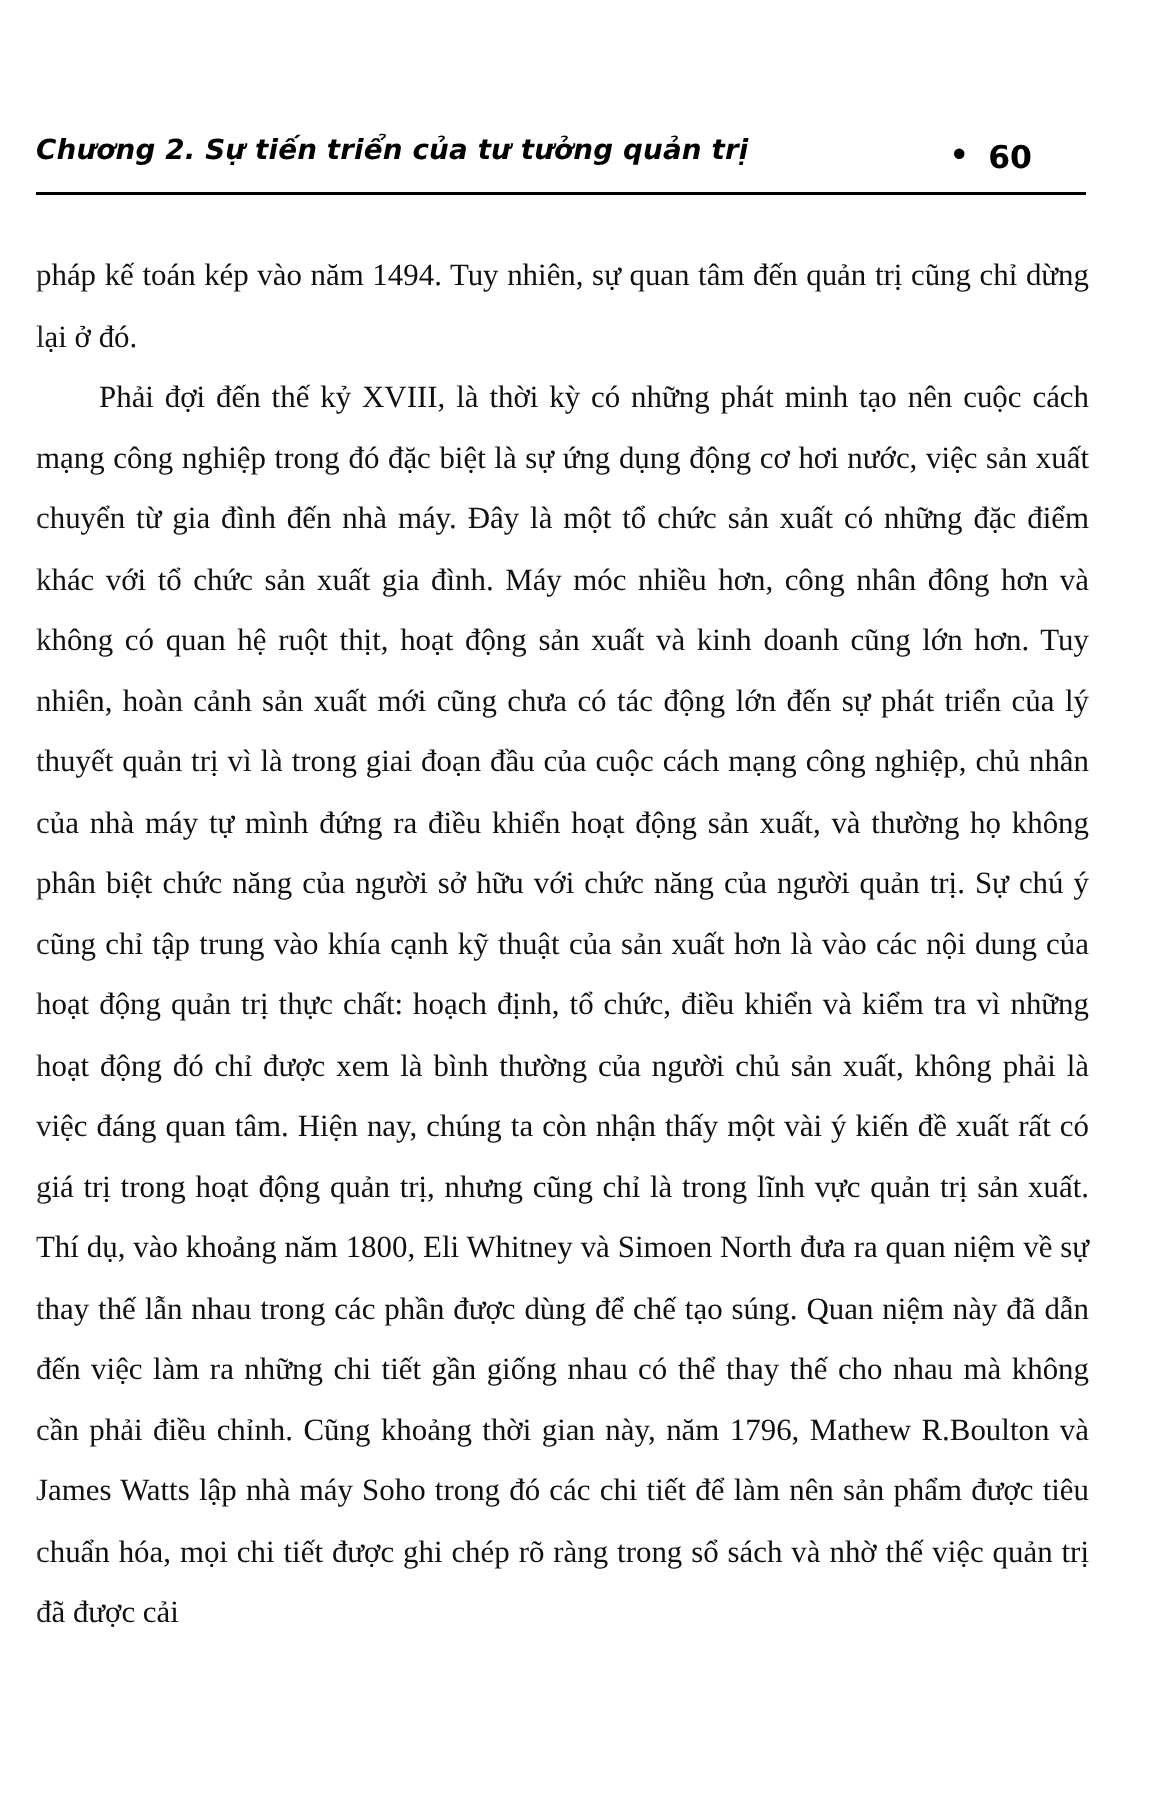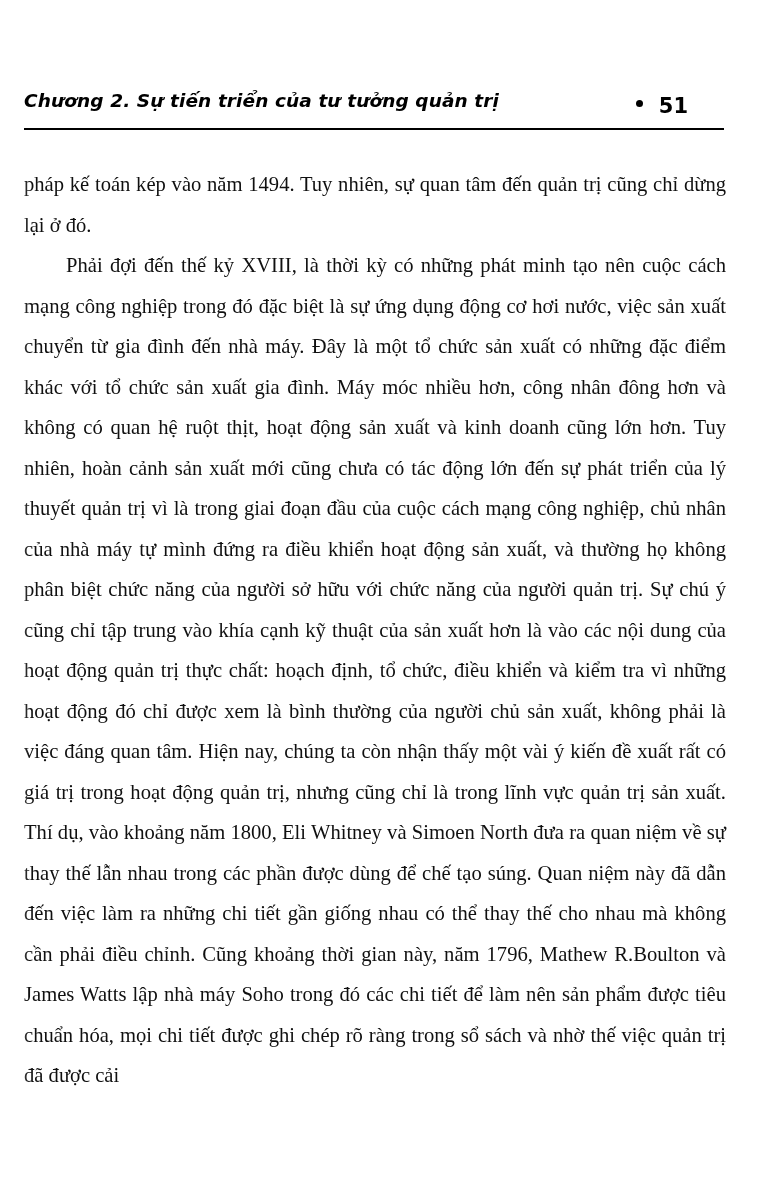--- a/index.html
+++ b/index.html
@@ -91,21 +91,21 @@
 </style>
 </head>
 <body>
 
 <div class="page">
 
   <div class="header">
     <div class="header-title">Chương 2. Sự tiến triển của tư tưởng quản trị</div>
     <div class="header-right">
       <span class="header-dot"></span>
-      <span class="header-page">51</span>
+      <span class="header-page">60</span>
     </div>
   </div>
 
   <div class="header-rule"></div>
 
   <div class="body-text">
     <p>pháp kế toán kép vào năm 1494. Tuy nhiên, sự quan tâm đến quản trị cũng chỉ dừng lại ở đó.</p>
     <p class="indent">Phải đợi đến thế kỷ XVIII, là thời kỳ có những phát minh tạo nên cuộc cách mạng công nghiệp trong đó đặc biệt là sự ứng dụng động cơ hơi nước, việc sản xuất chuyển từ gia đình đến nhà máy. Đây là một tổ chức sản xuất có những đặc điểm khác với tổ chức sản xuất gia đình. Máy móc nhiều hơn, công nhân đông hơn và không có quan hệ ruột thịt, hoạt động sản xuất và kinh doanh cũng lớn hơn. Tuy nhiên, hoàn cảnh sản xuất mới cũng chưa có tác động lớn đến sự phát triển của lý thuyết quản trị vì là trong giai đoạn đầu của cuộc cách mạng công nghiệp, chủ nhân của nhà máy tự mình đứng ra điều khiển hoạt động sản xuất, và thường họ không phân biệt chức năng của người sở hữu với chức năng của người quản trị. Sự chú ý cũng chỉ tập trung vào khía cạnh kỹ thuật của sản xuất hơn là vào các nội dung của hoạt động quản trị thực chất: hoạch định, tổ chức, điều khiển và kiểm tra vì những hoạt động đó chỉ được xem là bình thường của người chủ sản xuất, không phải là việc đáng quan tâm. Hiện nay, chúng ta còn nhận thấy một vài ý kiến đề xuất rất có giá trị trong hoạt động quản trị, nhưng cũng chỉ là trong lĩnh vực quản trị sản xuất. Thí dụ, vào khoảng năm 1800, Eli Whitney và Simoen North đưa ra quan niệm về sự thay thế lẫn nhau trong các phần được dùng để chế tạo súng. Quan niệm này đã dẫn đến việc làm ra những chi tiết gần giống nhau có thể thay thế cho nhau mà không cần phải điều chỉnh. Cũng khoảng thời gian này, năm 1796, Mathew R.Boulton và James Watts lập nhà máy Soho trong đó các chi tiết để làm nên sản phẩm được tiêu chuẩn hóa, mọi chi tiết được ghi chép rõ ràng trong sổ sách và nhờ thế việc quản trị đã được cải</p>
   </div>
 

